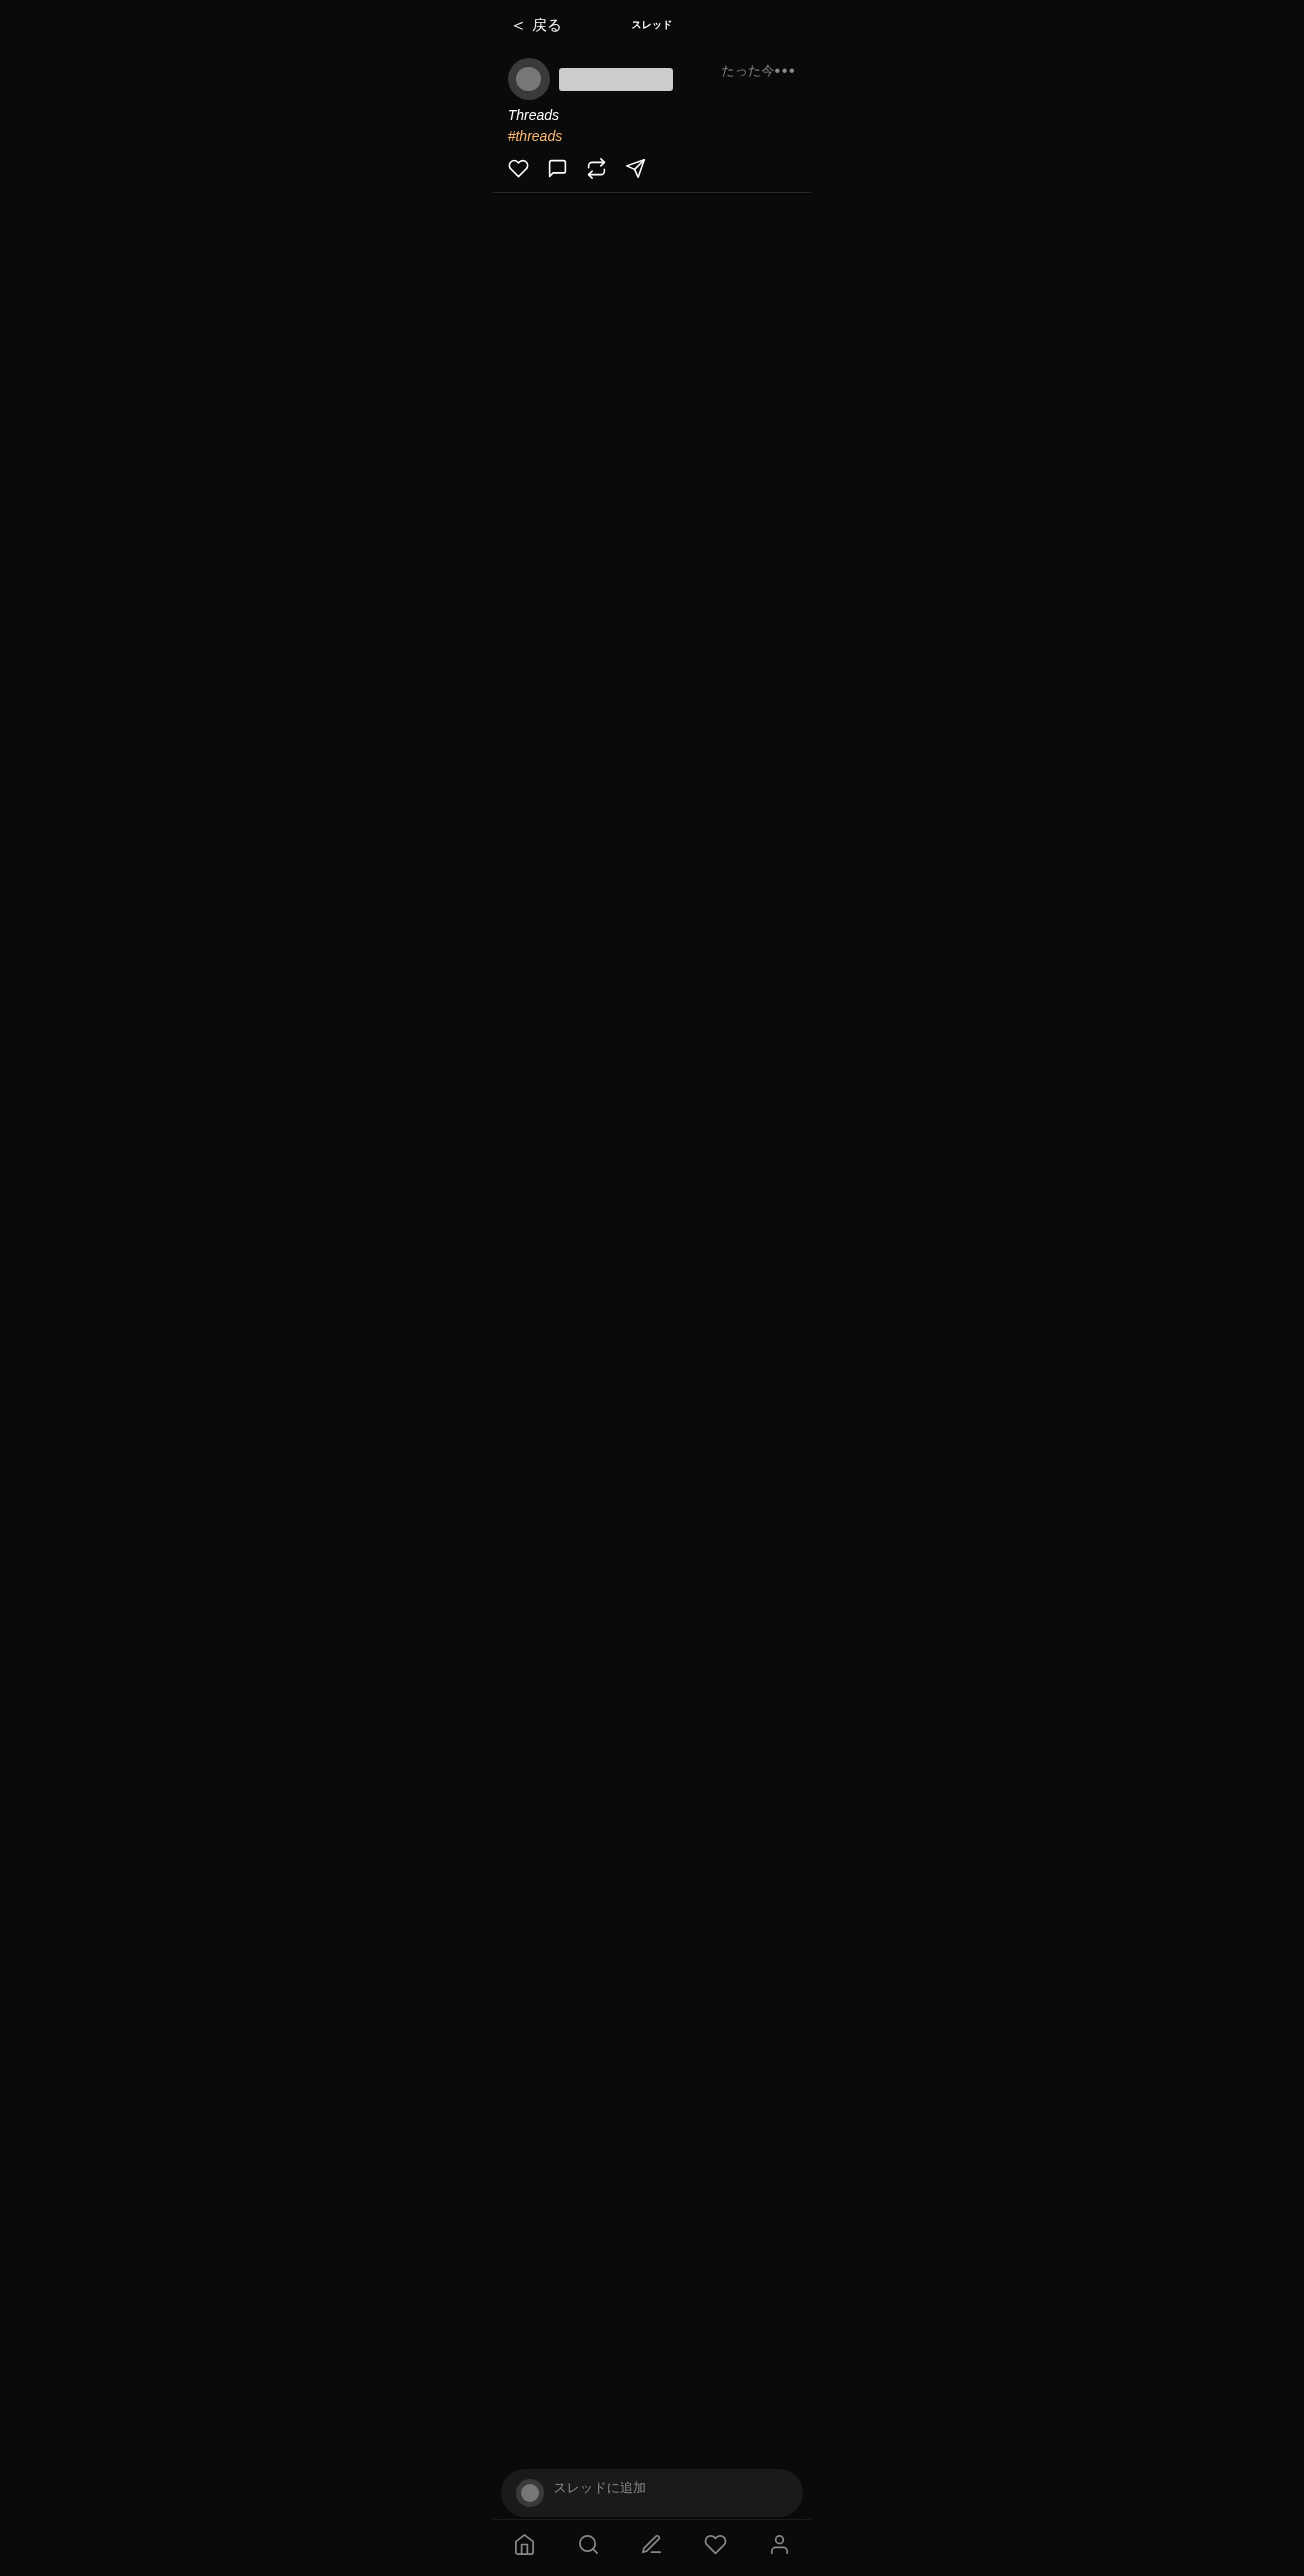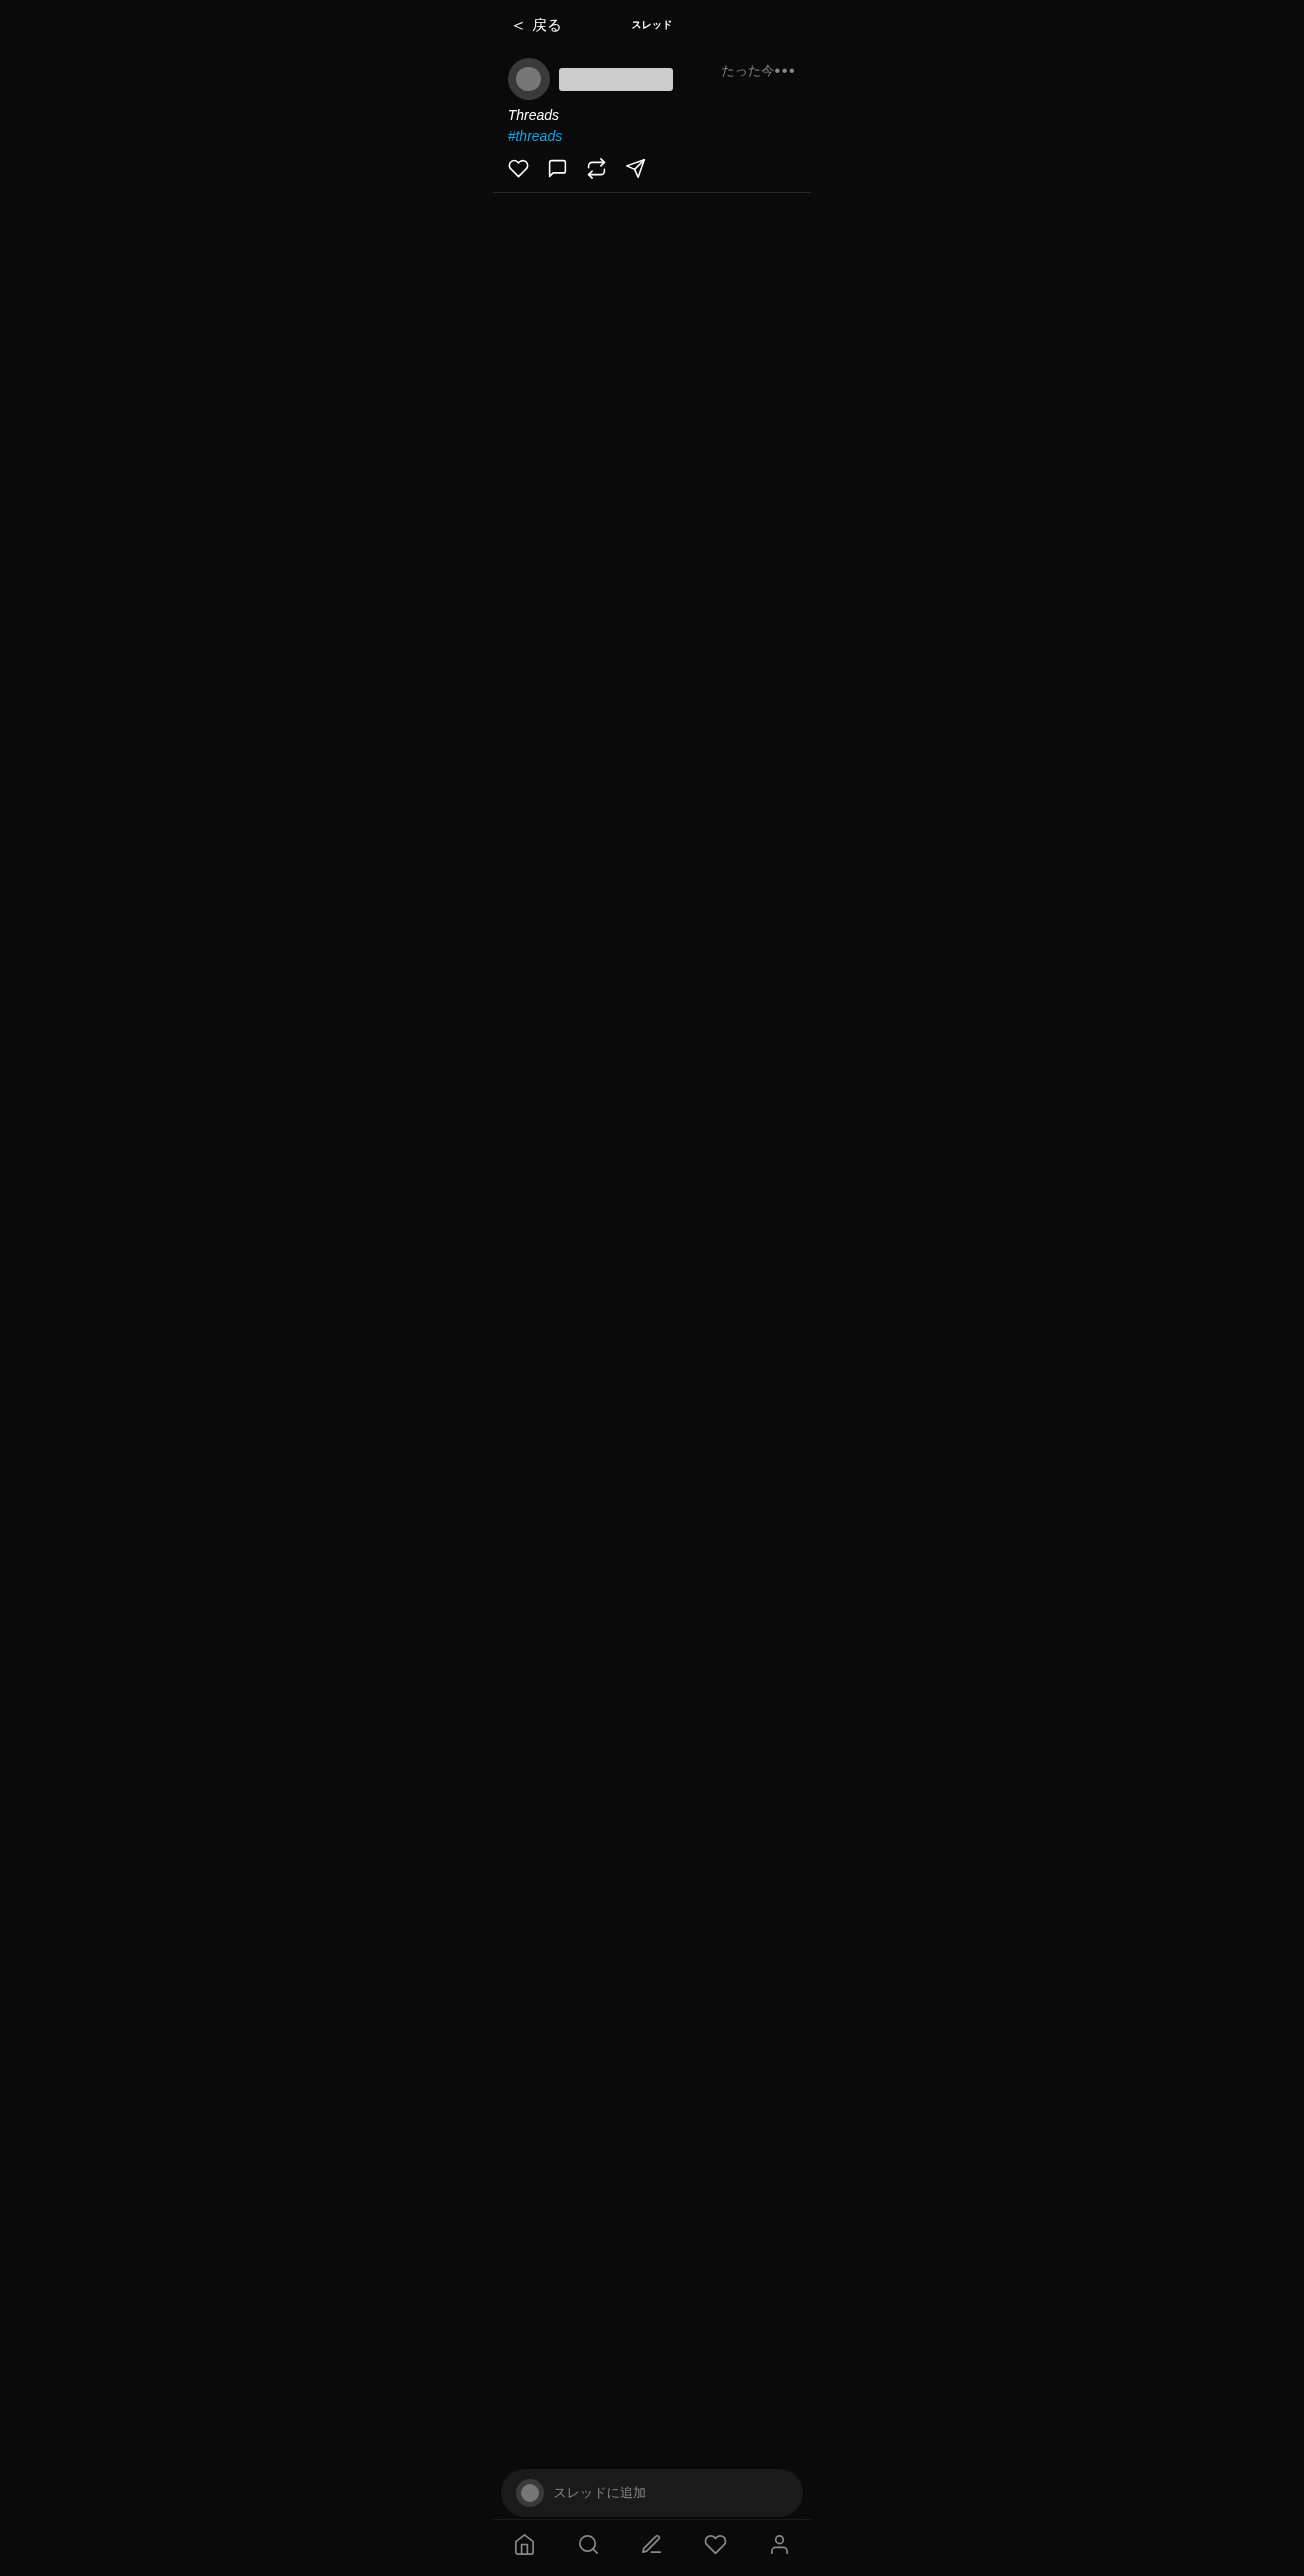--- a/index.html
+++ b/index.html
@@ -121,21 +121,21 @@
     .post-text-main {
       font-size: 14px;
       font-weight: 400;
       color: #ffffff;
       line-height: 1.4;
     }
 
     .post-text-tag {
       font-size: 14px;
       font-weight: 400;
-      color: #0ea5e9;
+      color: #fdba74;
       line-height: 1.4;
       margin-top: 1.6px;
     }
 
     
     .action-bar {
       display: flex;
       align-items: center;
       gap: 18px;
       padding: 11.4px 0 13px 0;
@@ -173,21 +173,20 @@
     
     .reply-bar {
       position: fixed;
       bottom: 59px;
       left: 50%;
       transform: translateX(-50%);
       width: 302px;
       background-color: #1a1a1a;
       border-radius: 24.5px;
       display: flex;
-      align-items: center;
       gap: 9.8px;
       padding: 9.8px 14.7px;
       margin-top: 24px;
     }
 
     .reply-avatar {
       width: 28px;
       height: 28px;
       border-radius: 50%;
       background-color: #3a3a3a;

